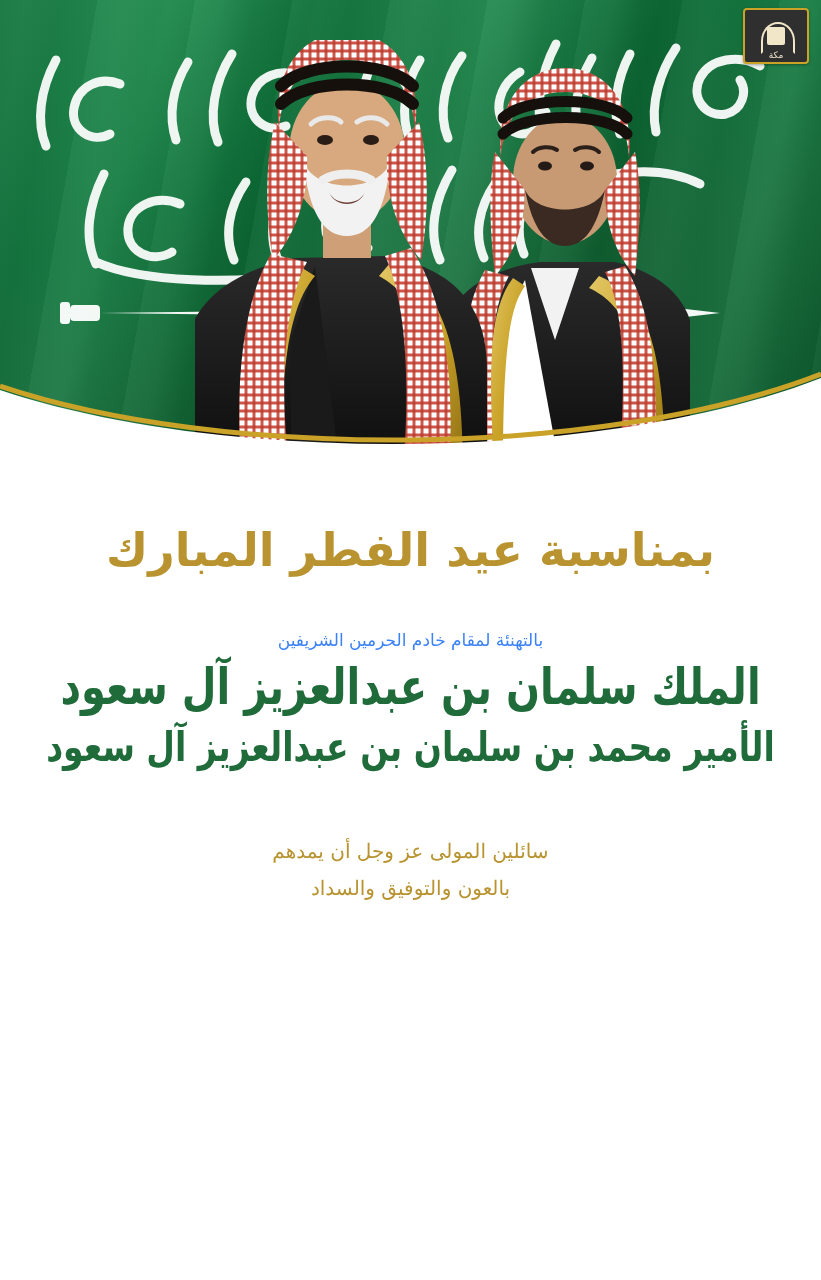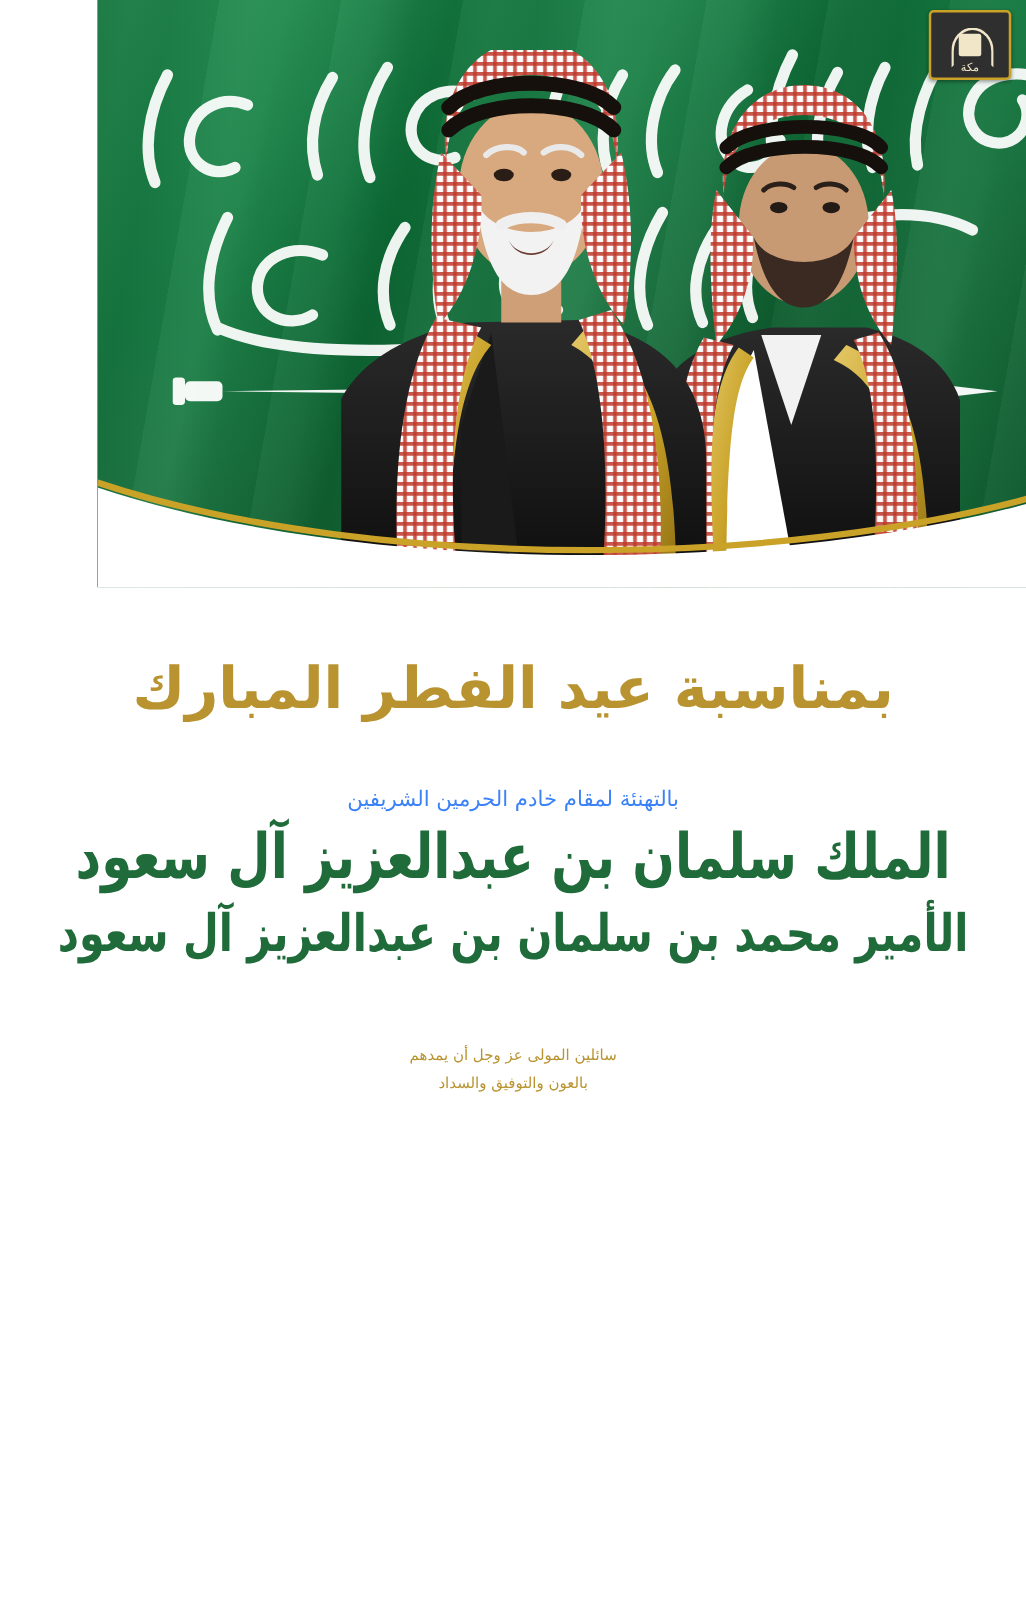--- a/index.html
+++ b/index.html
@@ -20,21 +20,21 @@
     position: absolute;
     inset: 0;
     background: #ffffff;
     display: flex;
     flex-direction: column;
   }
 
   
   .hero {
     position: relative;
-    width: 743px;
+    width: 821px;
     height: 470px;
     overflow: hidden;
     background: #0e7c3f;
   }
 
   
   .flag {
     position: absolute;
     inset: 0;
     background:
@@ -183,21 +183,21 @@
     transform: scaleY(1.25);
     transform-origin: center;
     white-space: nowrap;
   }
   .calligraphy-name.small { font-size: 33px; }
 
   .greeting-label.second { margin-top: 62px; }
 
   .dua {
     color: #b8932f;
-    font-size: 12px;
+    font-size: 20px;
     margin: 62px 0 0;
     line-height: 1.85;
     direction: rtl;
     font-family: "DejaVu Serif", serif;
   }
   .dua .line2 { display: block; }
 </style>
 </head>
 <body>
 

